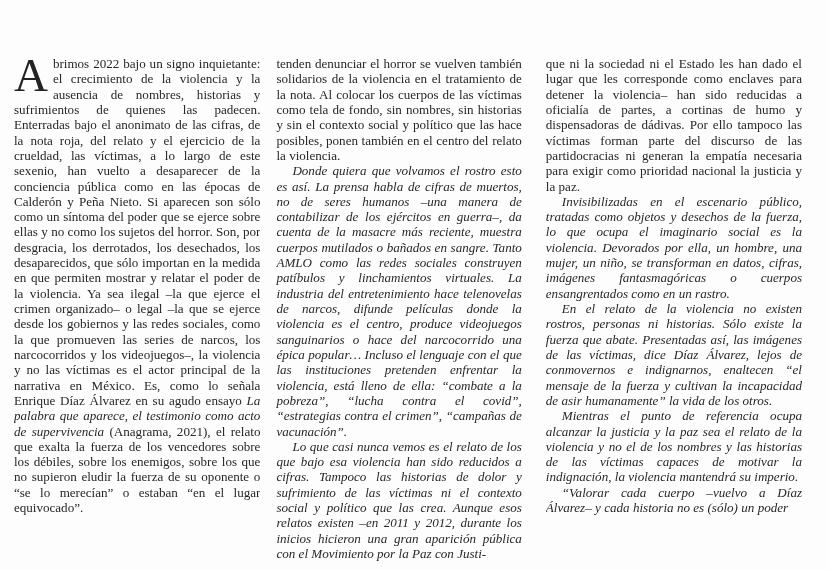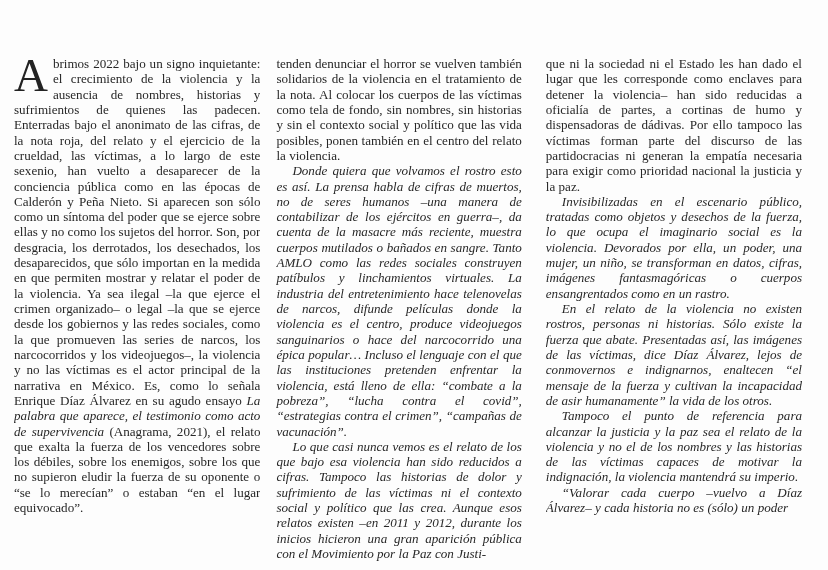--- a/index.html
+++ b/index.html
@@ -84,30 +84,30 @@
   <div class="columns">
 
     <div class="col col-1">
       <div class="col-inner">
         <p class="para"><span class="dropcap">A</span><span>brimos 2022 bajo un signo inquietante: el crecimiento de la violencia y la ausencia de nombres, historias y sufrimientos de quienes las padecen. Enterradas bajo el anonimato de las cifras, de la nota roja, del relato y el ejercicio de la crueldad, las víctimas, a lo largo de este sexenio, han vuelto a desaparecer de la conciencia pública como en las épocas de Calderón y Peña Nieto. Si aparecen son sólo como un síntoma del poder que se ejerce sobre ellas y no como los sujetos del horror. Son, por desgracia, los derrotados, los desechados, los desaparecidos, que sólo importan en la medida en que permiten mostrar y relatar el poder de la violencia. Ya sea ilegal –la que ejerce el crimen organizado– o legal –la que se ejerce desde los gobiernos y las redes sociales, como la que promueven las series de narcos, los narcocorridos y los videojuegos–, la violencia y no las víctimas es el actor principal de la narrativa en México. Es, como lo señala Enrique Díaz Álvarez en su agudo ensayo </span><em class="title">La palabra que aparece, el testimonio como acto de supervivencia</em><span> (Anagrama, 2021), el relato que exalta la fuerza de los vencedores sobre los débiles, sobre los enemigos, sobre los que no supieron eludir la fuerza de su oponente o “se lo merecían” o estaban “en el lugar equivocado”.</span></p>
       </div>
     </div>
 
     <div class="col col-2">
       <div class="col-inner">
-        <p class="para">tenden denunciar el horror se vuelven también solidarios de la violencia en el tratamiento de la nota. Al colocar los cuerpos de las víctimas como tela de fondo, sin nombres, sin historias y sin el contexto social y político que las vida posibles, ponen también en el centro del relato la violencia.</p>
+        <p class="para">tenden denunciar el horror se vuelven también solidarios de la violencia en el tratamiento de la nota. Al colocar los cuerpos de las víctimas como tela de fondo, sin nombres, sin historias y sin el contexto social y político que las hace posibles, ponen también en el centro del relato la violencia.</p>
         <p class="para">Donde quiera que volvamos el rostro esto es así. La prensa habla de cifras de muertos, no de seres humanos –una manera de contabilizar de los ejércitos en guerra–, da cuenta de la masacre más reciente, muestra cuerpos mutilados o bañados en sangre. Tanto AMLO como las redes sociales construyen patíbulos y linchamientos virtuales. La industria del entretenimiento hace telenovelas de narcos, difunde películas donde la violencia es el centro, produce videojuegos sanguinarios o hace del narcocorrido una épica popular… Incluso el lenguaje con el que las instituciones pretenden enfrentar la violencia, está lleno de ella: “combate a la pobreza”, “lucha contra el covid”, “estrategias contra el crimen”, “campañas de vacunación”.</p>
         <p class="para">Lo que casi nunca vemos es el relato de los que bajo esa violencia han sido reducidos a cifras. Tampoco las historias de dolor y sufrimiento de las víctimas ni el contexto social y político que las crea. Aunque esos relatos existen –en 2011 y 2012, durante los inicios hicieron una gran aparición pública con el Movimiento por la Paz con Justi-</p>
       </div>
     </div>
 
     <div class="col col-3">
       <div class="col-inner">
         <p class="para">que ni la sociedad ni el Estado les han dado el lugar que les corresponde como enclaves para detener la violencia– han sido reducidas a oficialía de partes, a cortinas de humo y dispensadoras de dádivas. Por ello tampoco las víctimas forman parte del discurso de las partidocracias ni generan la empatía necesaria para exigir como prioridad nacional la justicia y la paz.</p>
-        <p class="para">Invisibilizadas en el escenario público, tratadas como objetos y desechos de la fuerza, lo que ocupa el imaginario social es la violencia. Devorados por ella, un poder, una mujer, un niño, se transforman en datos, cifras, imágenes fantasmagóricas o cuerpos ensangrentados como en un rastro.</p>
+        <p class="para">Invisibilizadas en el escenario público, tratadas como objetos y desechos de la fuerza, lo que ocupa el imaginario social es la violencia. Devorados por ella, un hombre, una mujer, un niño, se transforman en datos, cifras, imágenes fantasmagóricas o cuerpos ensangrentados como en un rastro.</p>
         <p class="para">En el relato de la violencia no existen rostros, personas ni historias. Sólo existe la fuerza que abate. Presentadas así, las imágenes de las víctimas, dice Díaz Álvarez, lejos de conmovernos e indignarnos, enaltecen “el mensaje de la fuerza y cultivan la incapacidad de asir humanamente” la vida de los otros.</p>
-        <p class="para">Tampoco el punto de referencia para alcanzar la justicia y la paz sea el relato de la violencia y no el de los nombres y las historias de las víctimas capaces de motivar la indignación, la violencia mantendrá su imperio.</p>
+        <p class="para">Mientras el punto de referencia ocupa alcanzar la justicia y la paz sea el relato de la violencia y no el de los nombres y las historias de las víctimas capaces de motivar la indignación, la violencia mantendrá su imperio.</p>
         <p class="para">“Valorar cada cuerpo –vuelvo a Díaz Álvarez– y cada historia no es (sólo) un poder</p>
       </div>
     </div>
 
   </div>
 </div>
 
 </body></html>

